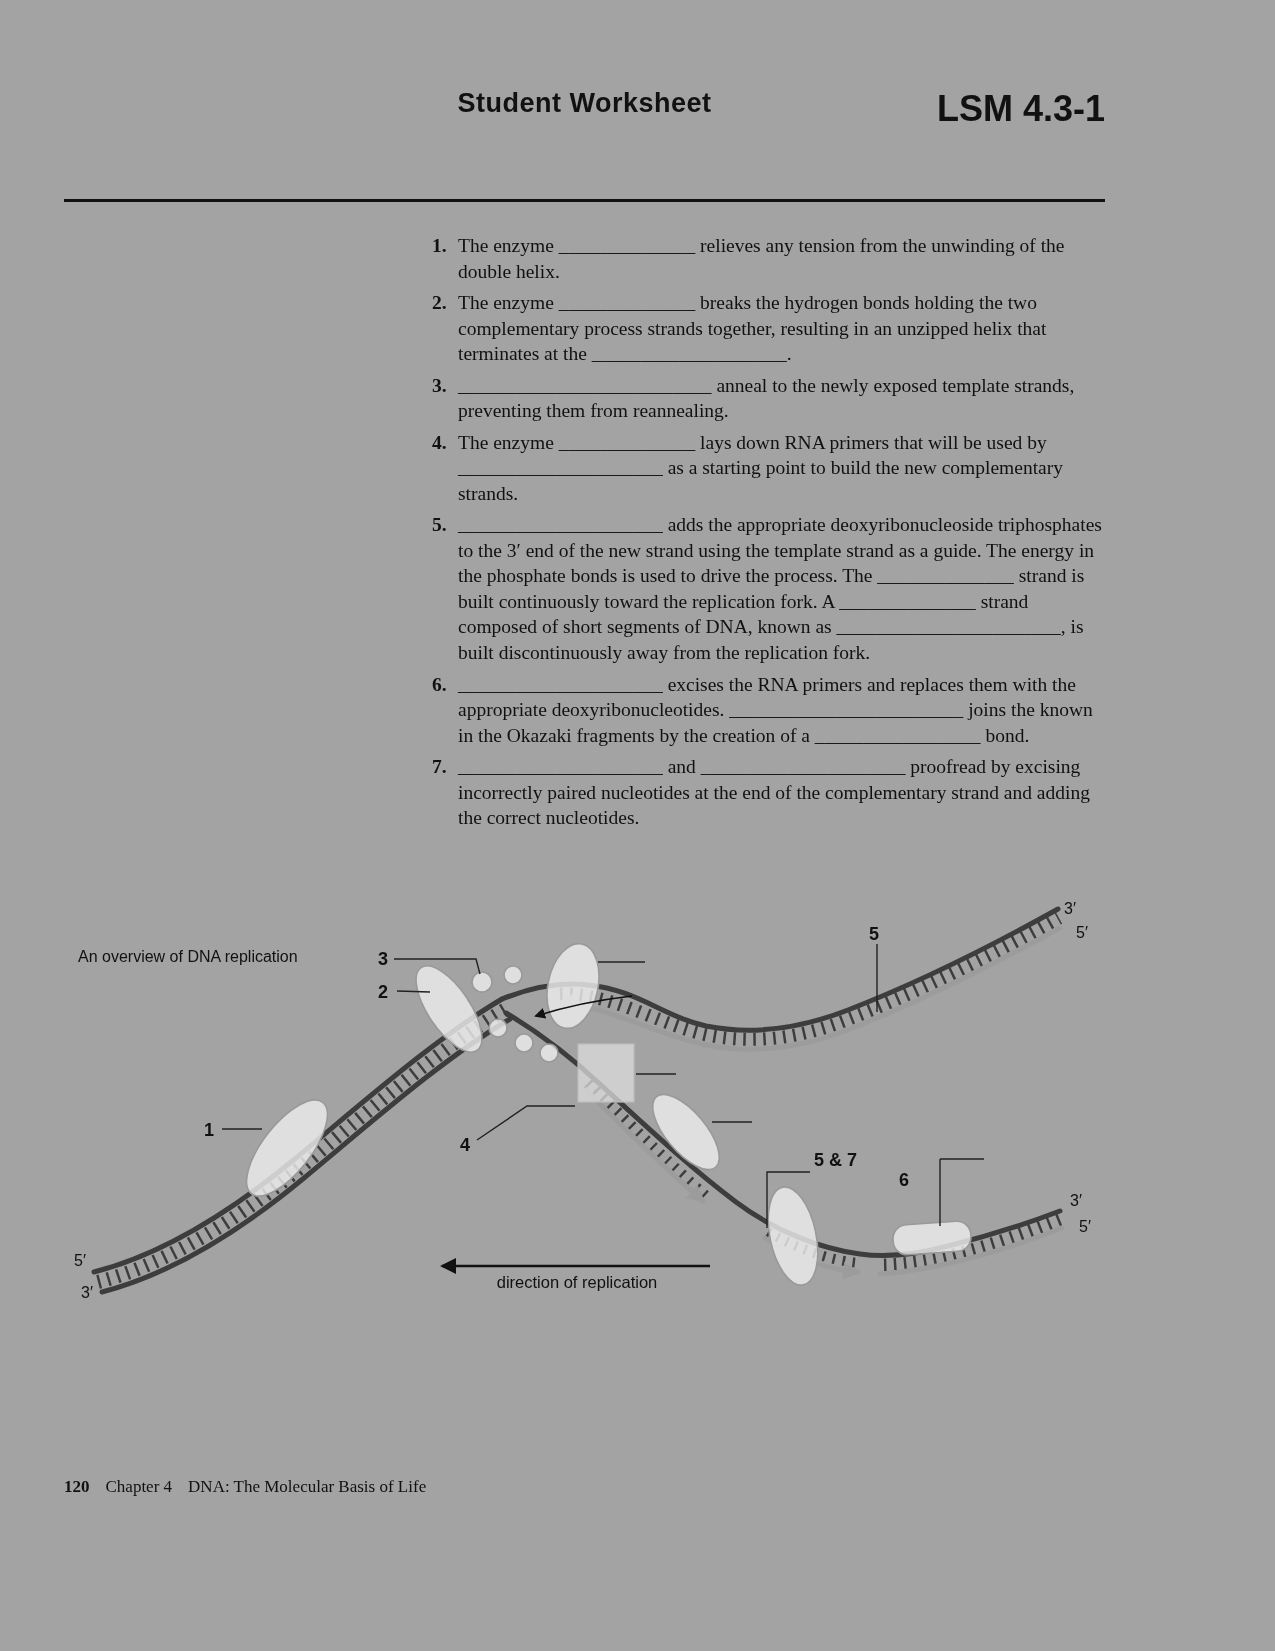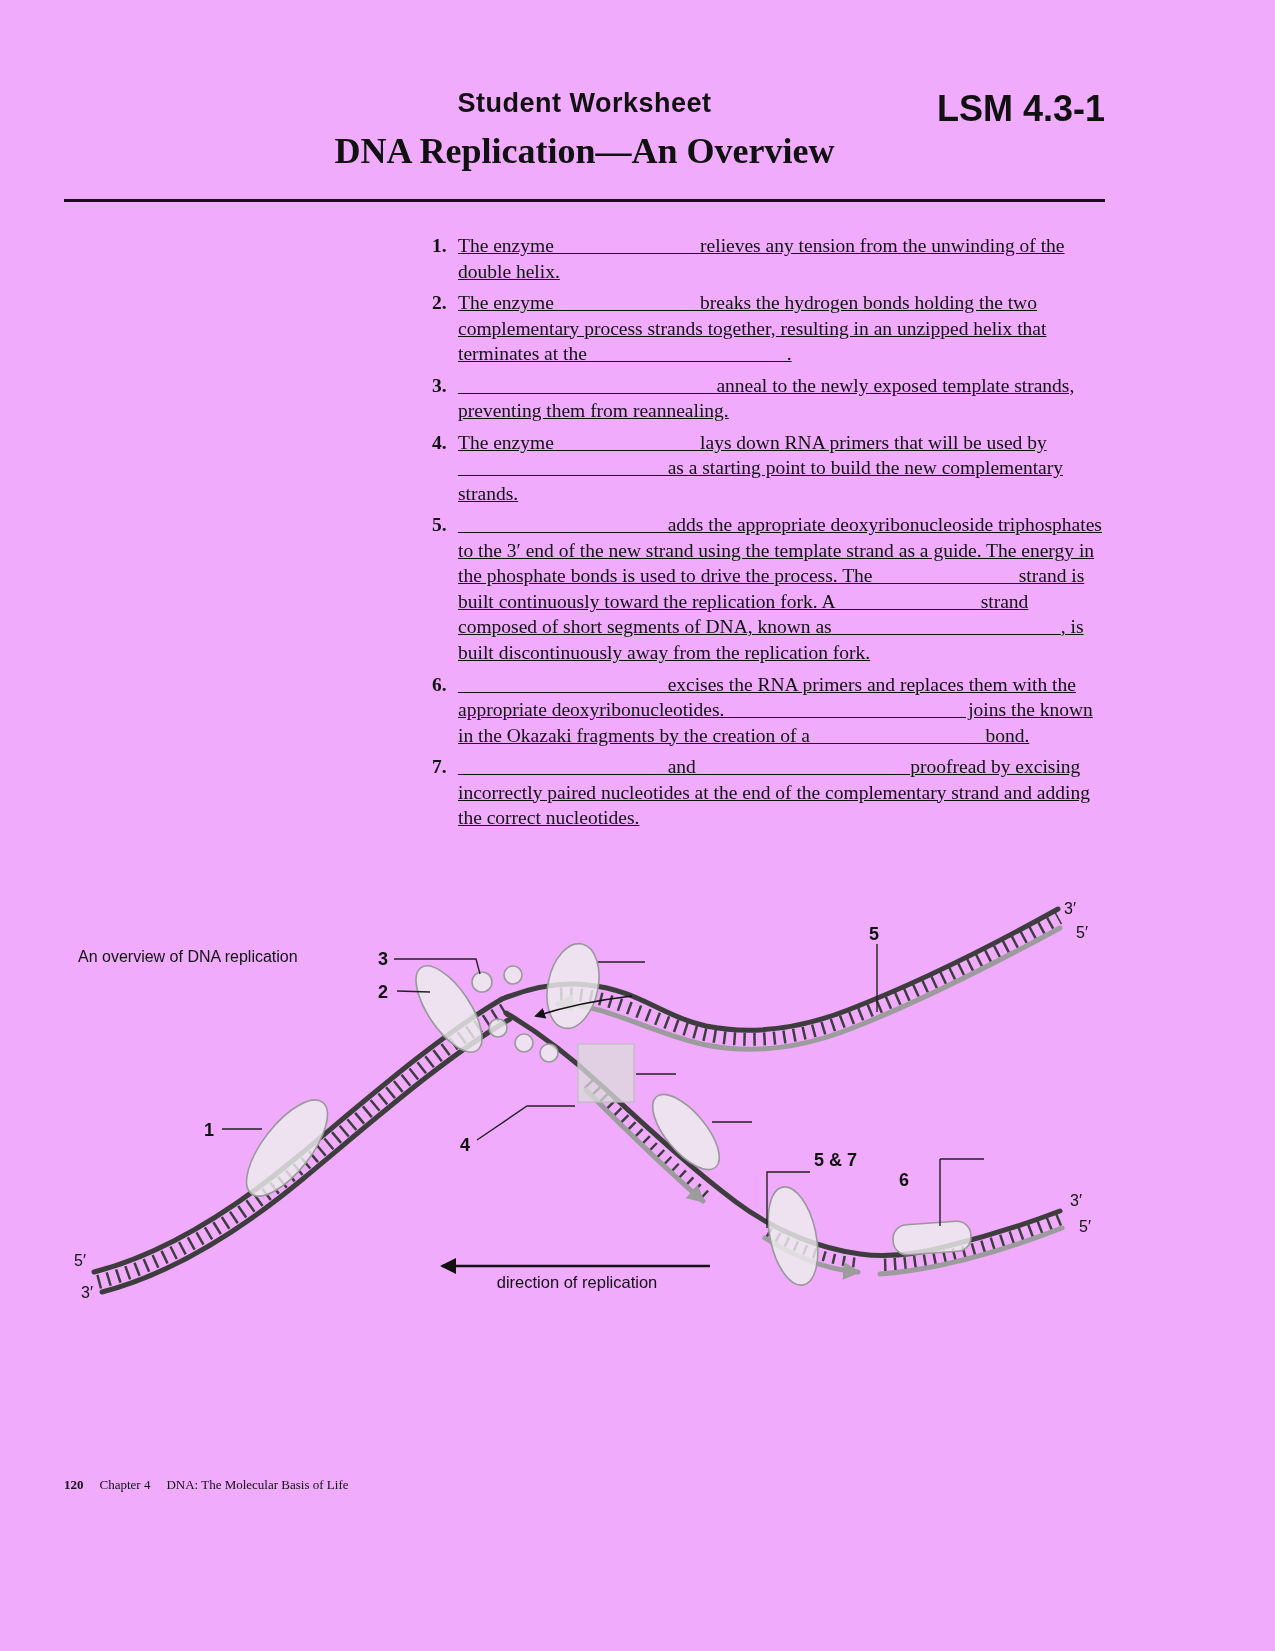--- a/index.html
+++ b/index.html
@@ -1,18 +1,18 @@
 <!DOCTYPE html>
 <html><head>
 <meta charset="utf-8">
 <style>
   * { margin:0; padding:0; box-sizing:border-box; }
   html,body { background:#ffffff; }
   .page {
-    position:relative; width:1275px; height:1651px; background:#f0abfc;
+    position:relative; width:1275px; height:1651px; background:#a3a3a3;
     font-family:"Liberation Serif", serif; color:#111; overflow:hidden;
   }
   .hdr-ws {
     position:absolute; top:88px; left:64px; width:1041px; text-align:center;
     font-family:"Liberation Sans", sans-serif; font-weight:bold; font-size:27px; letter-spacing:.5px;
   }
   .hdr-code {
     position:absolute; top:88px; left:64px; width:1041px; text-align:right;
     font-family:"Liberation Sans", sans-serif; font-weight:bold; font-size:36px;
   }
@@ -20,51 +20,50 @@
     position:absolute; top:130px; left:64px; width:1041px; text-align:center;
     font-size:36px; font-weight:bold;
   }
   .rule { position:absolute; top:199px; left:64px; width:1041px; height:3px; background:#111; }
   .questions {
     position:absolute; top:233px; left:432px; width:678px;
     list-style:none; font-size:19.5px; line-height:1.31;
   }
   .questions li { display:flex; margin-bottom:6px; }
   .qnum { font-weight:bold; flex:0 0 26px; }
-  .qtext { flex:1;text-decoration:underline; }
+  .qtext { flex:1; }
   .diagram { position:absolute; top:876px; left:0; width:1275px; height:455px; }
   .diagram svg { display:block; width:1275px; height:455px; }
   .rail       { fill:none; stroke:#3d3d3d; stroke-width:5; stroke-linecap:round; }
   .rail-gray  { fill:none; stroke:#9c9c9c; stroke-width:5; stroke-linecap:round; }
   .rungs      { fill:none; stroke:#3d3d3d; stroke-dasharray:2.5 7.5; }
   .enzyme     { fill:#ededed; fill-opacity:.82; stroke:#999; stroke-width:1.6; }
   .primerbox  { fill:#dcdcdc; fill-opacity:.75; stroke:#bdbdbd; stroke-width:1.2; }
   .leader     { fill:none; stroke:#222; stroke-width:1.4; }
   .dnum   { font:bold 18px "Liberation Sans", sans-serif; fill:#111; }
   .dcap   { font:16px "Liberation Sans", sans-serif; fill:#111; }
   .dprime { font:16px "Liberation Sans", sans-serif; fill:#111; }
   .ddir   { font:16.5px "Liberation Sans", sans-serif; fill:#111; text-anchor:middle; }
   .footer-left {
-    position:absolute; top:1477px; left:64px; font-size:13px;
+    position:absolute; top:1477px; left:64px; font-size:17px;
   }
   .fpage { font-weight:bold; margin-right:16px; }
   .fchap { margin-right:16px; }
   .footer-right {
     position:absolute; top:1482px; left:64px; width:1041px; text-align:right;
     font-family:"Liberation Sans", sans-serif; font-size:15px;
   }
 </style>
 </head>
 <body>
 
 <div class="page">
 
   <div class="hdr-ws">Student Worksheet</div>
   <div class="hdr-code">LSM 4.3-1</div>
-  <h1 class="title">DNA Replication—An Overview</h1>
   <div class="rule"></div>
 
   <ol class="questions">
     <li>
       <span class="qnum">1.</span>
       <span class="qtext">The enzyme ______________ relieves any tension from the unwinding of the double helix.</span>
     </li>
     <li>
       <span class="qnum">2.</span>
       <span class="qtext">The enzyme ______________ breaks the hydrogen bonds holding the two complementary process strands together, resulting in an unzipped helix that terminates at the ____________________.</span>

